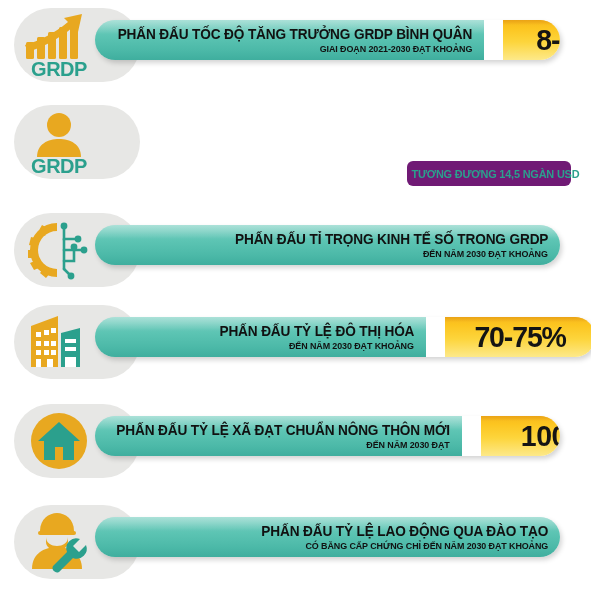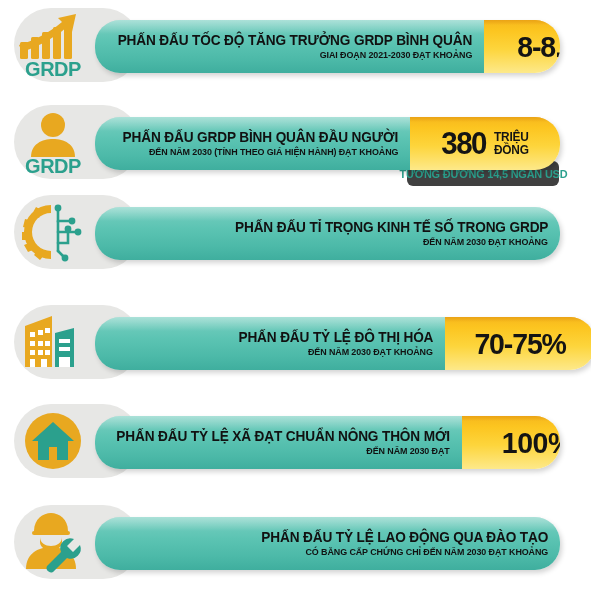--- a/index.html
+++ b/index.html
@@ -42,36 +42,38 @@
     z-index: 1;
   }
   .icon-wrap {
     position: absolute;
     left: 14px;
     top: 8px;
     width: 90px;
     height: 74px;
     display: flex;
     align-items: center;
+    justify-content: center;
     z-index: 4;
   }
   .icon-wrap svg { display: block; }
 
   
   .capsule {
     position: absolute;
     top: 20px;
     left: 95px;
     right: 31px;
-    height: 53px;
+    height: 40px;
     border-radius: 25px;
     z-index: 3;
     overflow: hidden;
     box-shadow: 2px 3px 5px rgba(0,0,0,0.17);
     display: flex;
+    gap: 19px;
   }
 
   .teal {
     position: relative;
     flex: 1 1 auto;
     background: linear-gradient(180deg,#79cfc1 0%,#5cc4b3 40%,#4cb9a8 75%,#3fae9e 100%);
     display: flex;
     flex-direction: column;
     align-items: flex-end;
     justify-content: center;
@@ -162,27 +164,26 @@
     letter-spacing: -0.2px;
     text-align: center;
     transform: scaleX(0.95);
   }
 
   
   .note {
     position: absolute;
     left: 407px;
     top: 64px;
-    width: 152px;
+    width: 164px;
     height: 25px;
-    background: #404040;
+    background: #701a75;
     border-radius: 6px;
     display: flex;
     align-items: center;
-    justify-content: center;
     z-index: 2;
   }
   .note span {
     color: #2ba08d;
     font-weight: bold;
     font-size: 11.5px;
     letter-spacing: -0.2px;
     transform: scaleX(0.95);
     white-space: nowrap;
   }
@@ -231,41 +232,26 @@
     <div class="icon-pill"></div>
     <div class="icon-wrap">
       <svg width="78" height="66" viewBox="0 0 78 66">
         <g fill="#e8a820">
           <circle cx="39" cy="16" r="12"></circle>
           <path d="M17 48 C 17 35, 28 30, 39 30 C 50 30, 61 35, 61 48 Z"></path>
         </g>
         <text class="grdp-cap" x="39" y="64" text-anchor="middle">GRDP</text>
       </svg>
     </div>
-    <div class="capsule">
-      <div class="teal">
-        <div class="title">PHẤN ĐẤU GRDP BÌNH QUÂN ĐẦU NGƯỜI</div>
-        <div class="subtitle">ĐẾN NĂM 2030 (TÍNH THEO GIÁ HIỆN HÀNH) ĐẠT KHOẢNG</div>
-      </div>
-      <div class="yellow">
-        <div class="value-split">
-          <span class="num">380</span>
-          <span class="unit">
-            <span>TRIỆU</span><br>
-            <span>ĐỒNG</span>
-          </span>
-        </div>
-      </div>
-    </div>
     <div class="note">
       <span>TƯƠNG ĐƯƠNG 14,5 NGÀN USD</span>
     </div>
   </div>
 
-  <div class="row" style="top:187px;">
+  <div class="row" style="top:205px;">
     <div class="icon-pill"></div>
     <div class="icon-wrap">
       <svg width="78" height="66" viewBox="0 0 78 66">
         <path fill="#e8a820" d="M37 6 L37 14 A19 19 0 0 0 37 52 L37 60 A26 26 0 0 1 37 6 Z
                                  M22 8 L29 12 L25 19 L18 15 Z
                                  M11 20 L19 22 L17 30 L9 28 Z
                                  M8 33 L16 33 L16 41 L8 41 Z
                                  M10 46 L17 43 L21 50 L14 53 Z
                                  M20 56 L25 50 L31 55 L26 61 Z"></path>
         <g stroke="#2ba08d" stroke-width="2.6" fill="none" stroke-linecap="round">

